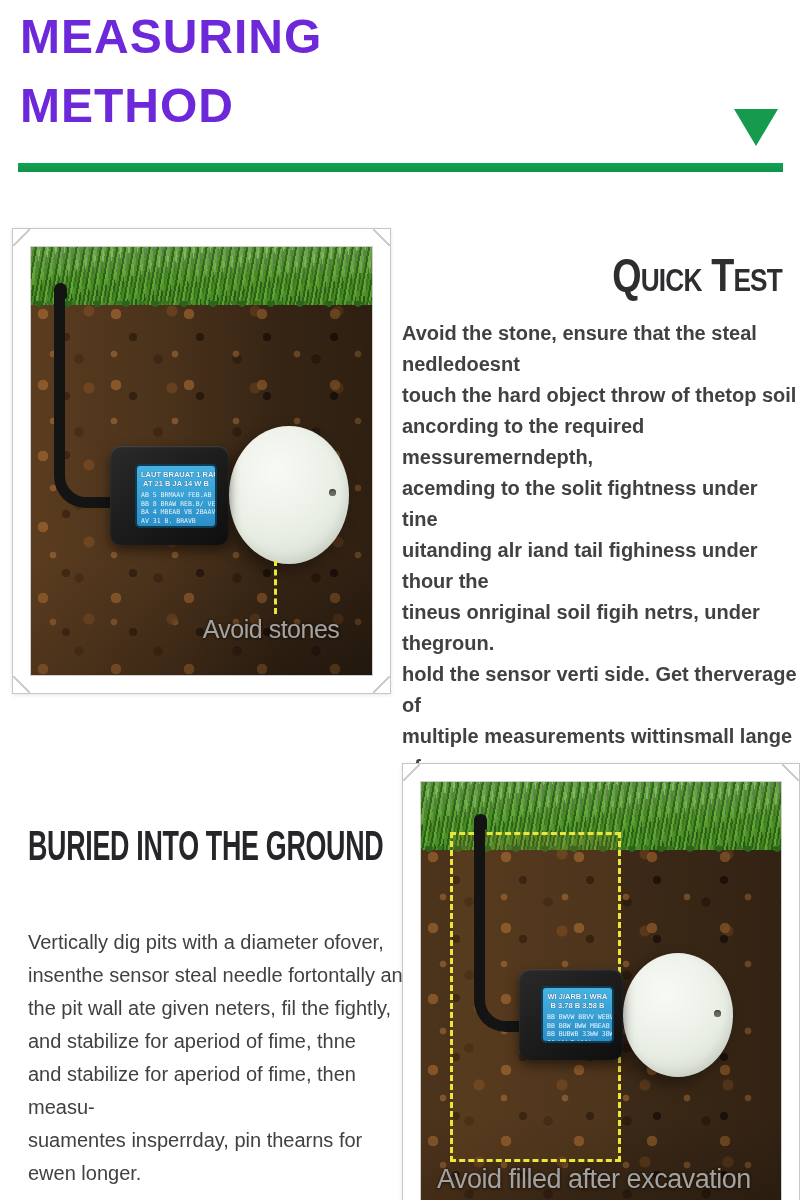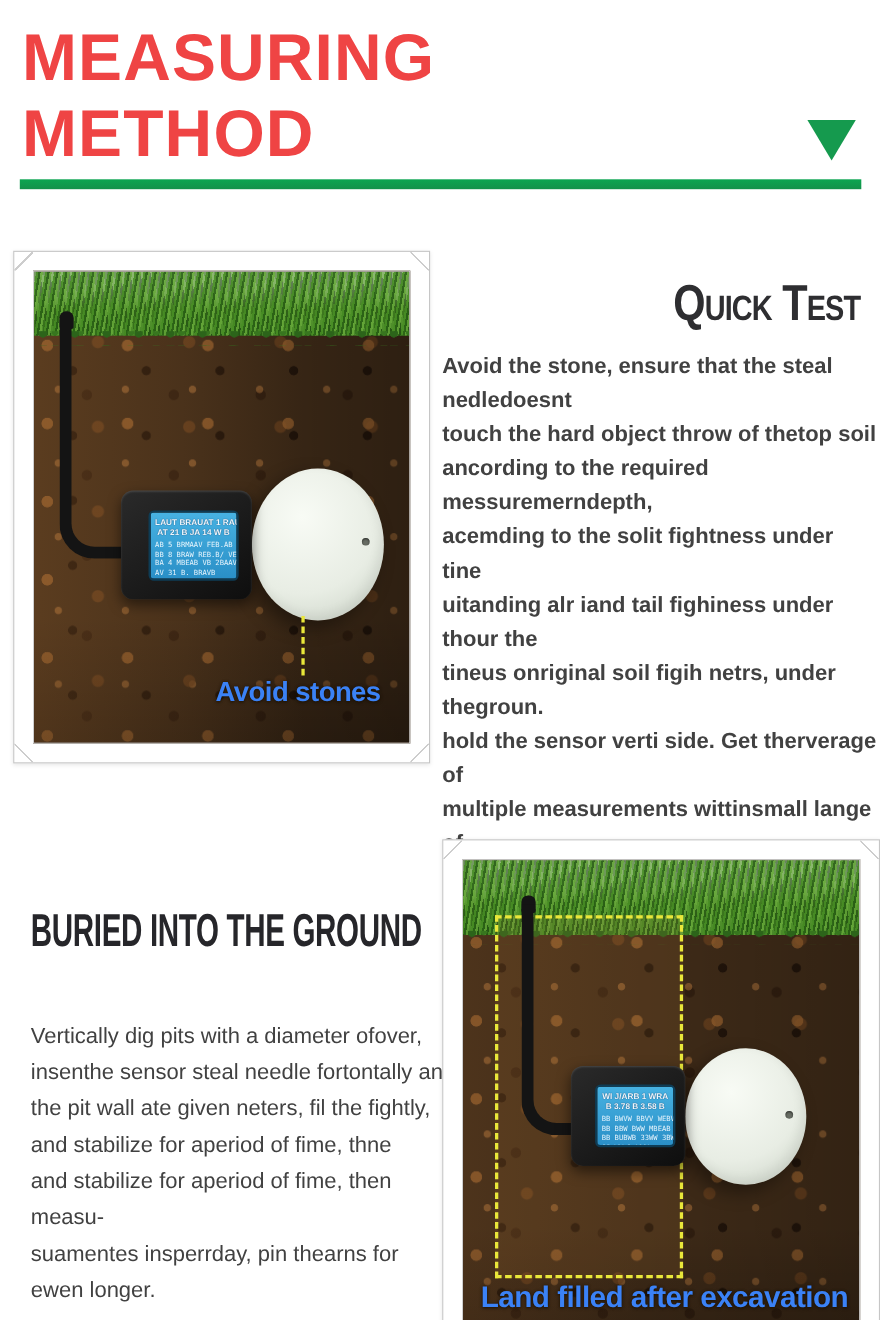--- a/index.html
+++ b/index.html
@@ -1,21 +1,21 @@
 <!DOCTYPE html>
 <html><head>
 <meta charset="utf-8">
 <style>
   html,body{margin:0;padding:0;background:#ffffff;}
   #canvas{position:relative;width:800px;height:1200px;background:#ffffff;overflow:hidden;
           font-family:"Liberation Sans", sans-serif;}
 
   
-  .page-title{position:absolute;left:20px;top:18px;font-size:60px;line-height:69px;
-    font-weight:bold;color:#ef4444;letter-spacing:1px;white-space:pre-line;}
+  .page-title{position:absolute;left:20px;top:2px;font-size:48px;line-height:69px;
+    font-weight:bold;color:#6d28d9;letter-spacing:1px;white-space:pre-line;}
   .tri-down{position:absolute;left:734px;top:109px;width:0;height:0;
     border-left:22px solid transparent;border-right:22px solid transparent;}
   .green-bar{position:absolute;left:18px;top:163px;width:765px;height:9px;
     background:linear-gradient(180deg,#0ca551,#13914a);}
 
   
   .quick-heading{position:absolute;left:400px;top:248px;width:382px;text-align:right;
     font-weight:bold;font-size:46px;color:#2e2e31;font-variant:small-caps;
     transform:scaleX(0.82);transform-origin:100% 0;letter-spacing:-1px;}
   .para{position:absolute;font-size:20px;color:#414141;white-space:pre-line;}
@@ -72,21 +72,21 @@
     line-height:8.5px;white-space:nowrap;opacity:0.95;}
   .disc{position:absolute;border-radius:50%;
     background:radial-gradient(circle at 38% 32%, #f8fbf5, #e8ede4 58%, #d4dbd0 84%, #c6cfc3);
     box-shadow:-7px 7px 16px rgba(0,0,0,0.38), inset -3px -4px 10px rgba(0,0,0,0.07);}
   .disc-hole{position:absolute;right:11%;top:46%;width:7px;height:7px;border-radius:50%;
     background:#686d64;box-shadow:inset 0 1px 2px rgba(0,0,0,0.6);}
 
   
   .dash-v{position:absolute;width:0;border-left:3px dashed #e9e73a;}
   .dash-rect{position:absolute;border:3px dashed #e9e73a;background:rgba(178,118,58,0.14);}
-  .photo-label{position:absolute;font-weight:bold;color:#3b82f6;
+  .photo-label{position:absolute;font-weight:normal;color:#a3a3a3;
     text-shadow:0 1px 3px rgba(25,16,4,0.85), 0 0 2px rgba(25,16,4,0.5);
     letter-spacing:-0.5px;white-space:nowrap;}
 </style>
 </head>
 <body>
 
 <div id="canvas">
 
   <div class="page-title">MEASURING
 METHOD</div>
@@ -162,17 +162,17 @@
       <div class="screen" style="left:120px;top:204px;width:73px;height:57px;">
         <div class="scr-h">WI J/ARB 1 WRA</div>
         <div class="scr-h">B 3.78 B 3.58 B</div>
         <div class="scr-rows">
             <div>BB BWVW  BBVV  WEBVBVBB</div>
             <div>BB BBW   BWW   MBEAB</div>
             <div>BB BUBWB  33WW  3BWWB</div>
             <div>JJ WW   B.WWW</div>
           </div>
       </div>
-      <div class="photo-label" style="left:16px;top:382px;font-size:27px;">Land filled after excavation</div>
+      <div class="photo-label" style="left:16px;top:382px;font-size:27px;">Avoid filled after excavation</div>
     </div>
   </div>
 
 </div>
 
 </body></html>

